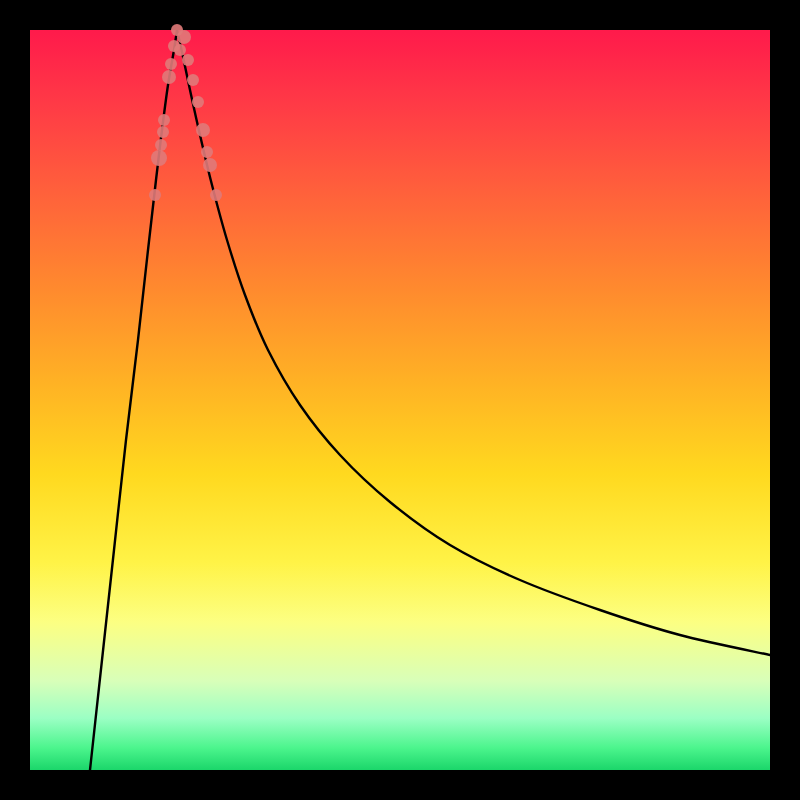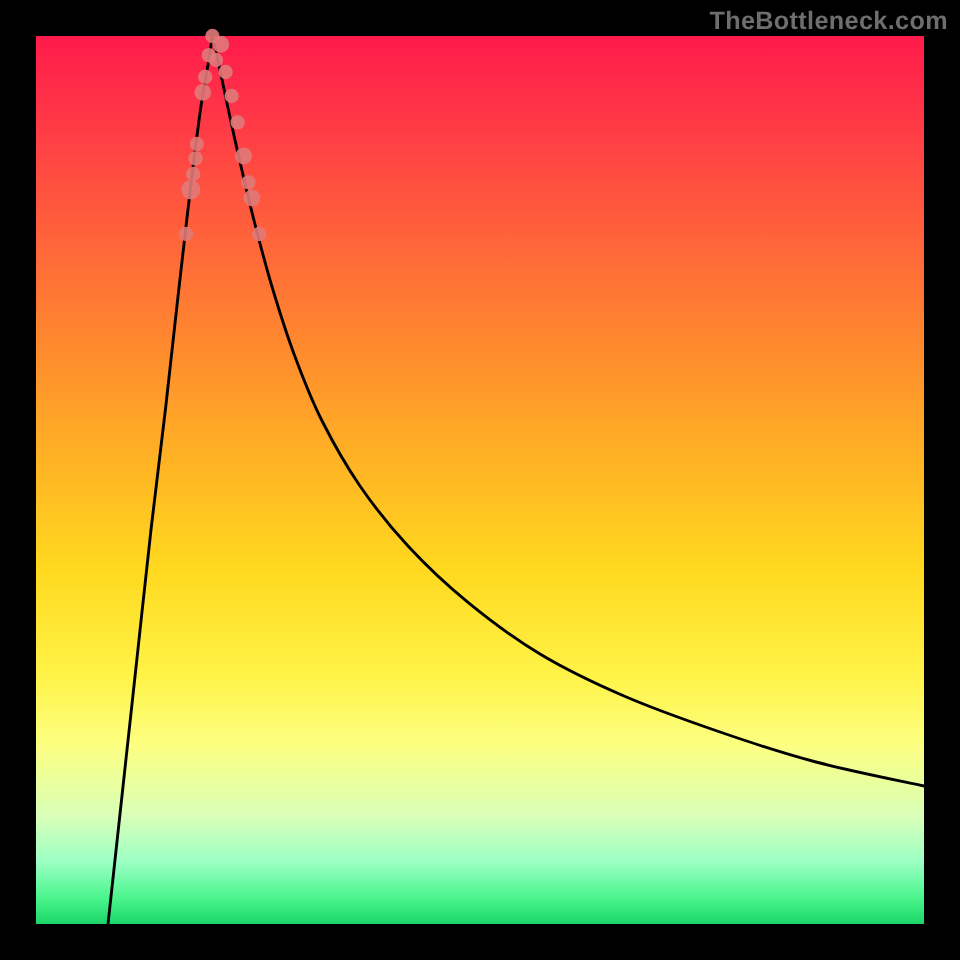--- a/index.html
+++ b/index.html
@@ -51,21 +51,20 @@
     font-weight: 600;
     color: #6e6e6e;
     letter-spacing: 0.3px;
     user-select: none;
   }
 </style>
 </head>
 <body>
 
 <div class="chart-wrap">
-  <div class="watermark">TheBottleneck.com</div>
   <div class="plot-area">
     <svg class="curve" viewBox="0 0 740 740" preserveAspectRatio="none">
       <path id="left-branch-path" fill="none" stroke="#000" stroke-width="2.4" stroke-linecap="round" d="M 60 740 C 62.0 721.7, 68.0 666.7, 72 630 C 76.0 593.3, 80.0 556.7, 84 520 C 88.0 483.3, 92.0 445.0, 96 410 C 100.0 375.0, 104.3 341.7, 108 310 C 111.7 278.3, 115.0 246.7, 118 220 C 121.0 193.3, 123.7 170.0, 126 150 C 128.3 130.0, 130.0 115.8, 132 100 C 134.0 84.2, 136.0 68.3, 138 55 C 140.0 41.7, 142.5 29.2, 144 20 C 145.5 10.8, 146.5 3.3, 147 0"></path>
       <path id="right-branch-path" fill="none" stroke="#000" stroke-width="2.4" stroke-linecap="round" d="M 147 0 C 147.8 3.7, 149.8 12.0, 152 22 C 154.2 32.0, 157.0 46.2, 160 60 C 163.0 73.8, 166.3 89.2, 170 105 C 173.7 120.8, 177.5 137.5, 182 155 C 186.5 172.5, 191.5 191.7, 197 210 C 202.5 228.3, 208.2 246.7, 215 265 C 221.8 283.3, 228.8 301.7, 238 320 C 247.2 338.3, 258.0 357.5, 270 375 C 282.0 392.5, 295.0 408.8, 310 425 C 325.0 441.2, 341.7 457.0, 360 472 C 378.3 487.0, 398.3 502.0, 420 515 C 441.7 528.0, 465.0 539.2, 490 550 C 515.0 560.8, 543.3 570.8, 570 580 C 596.7 589.2, 621.7 597.5, 650 605 C 678.3 612.5, 725.0 621.7, 740 625"></path>
       <g id="markers-group">
           <circle cx="125" cy="165" r="6" fill="#e07a79" fill-opacity="0.9"></circle>
           <circle cx="129" cy="128" r="8" fill="#e07a79" fill-opacity="0.9"></circle>
           <circle cx="131" cy="115" r="6" fill="#e07a79" fill-opacity="0.9"></circle>
           <circle cx="134" cy="90" r="6" fill="#e07a79" fill-opacity="0.9"></circle>
           <circle cx="133" cy="102" r="6" fill="#e07a79" fill-opacity="0.9"></circle>

